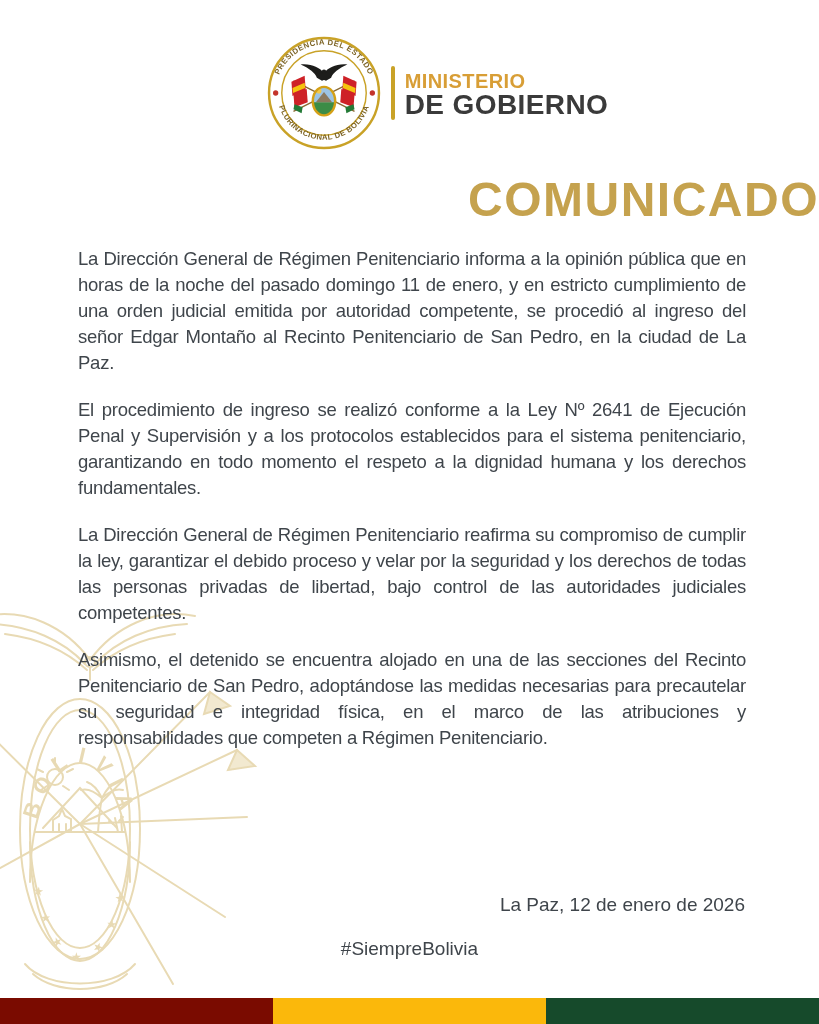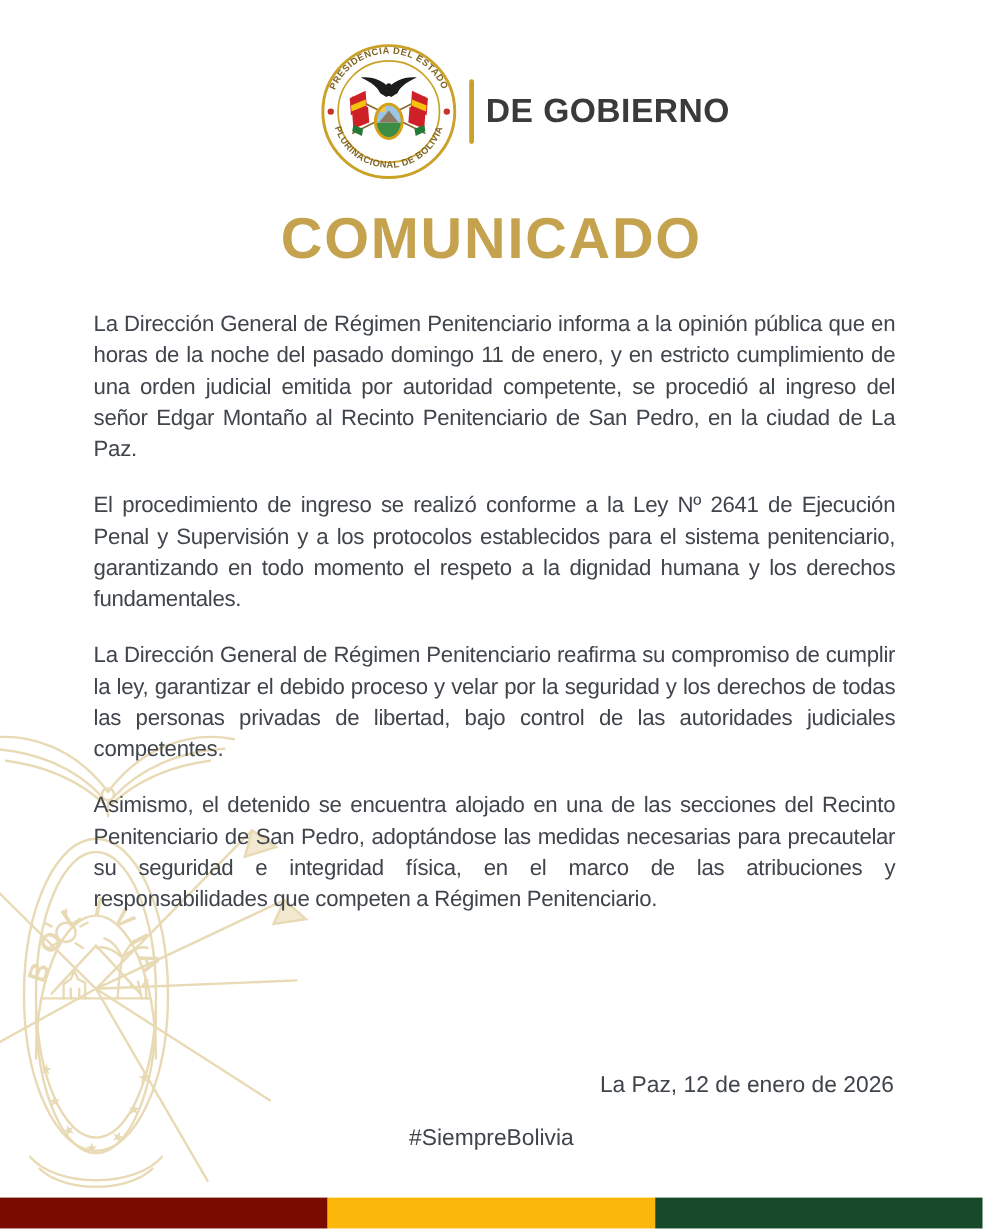--- a/index.html
+++ b/index.html
@@ -26,32 +26,32 @@
   .logo-divider{
     width:4px;height:54px;background:#C9A227;border-radius:2px;
     margin-left:10px;
   }
   .wordmark{margin-left:10px;line-height:24px;letter-spacing:.4px;}
   .wordmark .l1{color:#D89E36;font-weight:bold;font-size:20px;}
   .wordmark .l2{color:#3A3A3A;font-weight:bold;font-size:28px;}
   
   .title{
     position:absolute;top:172px;left:0;right:0;margin:0;
-    text-align:center;
+    text-align:right;
     font-size:48px;font-weight:bold;letter-spacing:1.5px;
     color:#C5A24E;z-index:2;
   }
   
   .body-text{
     position:absolute;top:246px;left:78px;width:668px;z-index:2;
     color:#3F454B;font-size:18.5px;line-height:26px;
     letter-spacing:-0.25px;
     text-align:justify;
   }
-  .body-text p{margin:11px 0 21px 0;}
+  .body-text p{margin:0 0 21px 0;}
   .dateline{
     position:absolute;top:866px;right:74px;z-index:2;
     color:#3F454B;font-size:19px;margin-top:28px;
   }
   .hashtag{
     position:absolute;top:938px;left:0;right:0;text-align:center;z-index:2;
     color:#3F454B;font-size:19px;
   }
   
   .stripe{
@@ -155,20 +155,21 @@
           <rect x="-12" y="-9" width="24" height="16" fill="#9CC4E4"></rect>
           <rect x="-12" y="7" width="24" height="14" fill="#3C8C46"></rect>
           <path d="M-8,7 L0,-3 L8,7 Z" fill="#8C7A5E"></path>
           <circle cx="-5" cy="-4" r="2.5" fill="#F2C84B"></circle>
         </g>
         <ellipse cx="0" cy="6" rx="11" ry="14" fill="none" stroke="#D4A017" stroke-width="2.4"></ellipse>
       </g>
     </svg>
     <div class="logo-divider"></div>
     <div class="wordmark">
+      <div class="l1">MINISTERIO</div>
       <div class="l2">DE GOBIERNO</div>
     </div>
   </header>
 
   <h1 class="title">COMUNICADO</h1>
 
   <main class="body-text">
     <p>La Dirección General de Régimen Penitenciario informa a la opinión pública que en horas de la noche del pasado domingo 11 de enero, y en estricto cumplimiento de una orden judicial emitida por autoridad competente, se procedió al ingreso del señor Edgar Montaño al Recinto Penitenciario de San Pedro, en la ciudad de La Paz.</p>
     <p>El procedimiento de ingreso se realizó conforme a la Ley Nº 2641 de Ejecución Penal y Supervisión y a los protocolos establecidos para el sistema penitenciario, garantizando en todo momento el respeto a la dignidad humana y los derechos fundamentales.</p>
     <p>La Dirección General de Régimen Penitenciario reafirma su compromiso de cumplir la ley, garantizar el debido proceso y velar por la seguridad y los derechos de todas las personas privadas de libertad, bajo control de las autoridades judiciales competentes.</p>

